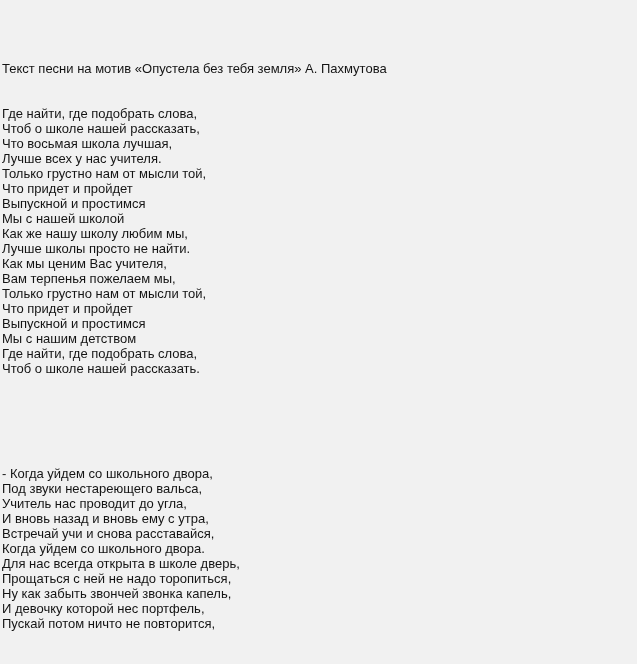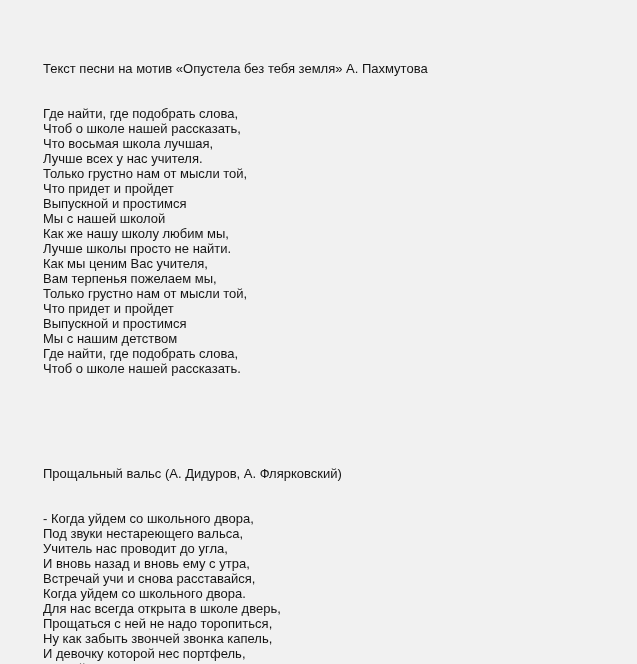--- a/index.html
+++ b/index.html
@@ -13,31 +13,30 @@
     overflow: hidden;
   }
   .text-document {
     padding: 1px 0 0 2px;
     font-family: "Liberation Sans", sans-serif;
     font-size: 13px;
     line-height: 15px;
     color: #141414;
     white-space: pre;
   }
-  .song-block { display: block; margin-left: 41px; }
+  .song-block { display: block; }
   .song-title, .text-line {
     display: block;
     height: 15px;
   }
 </style>
 </head>
 <body>
 
 <div class="text-document">
   <div class="song-block">
     <span class="song-title">Текст песни на мотив «Опустела без тебя земля» А. Пахмутова</span>
     <div><span class="text-line">Где найти, где подобрать слова,</span><span class="text-line">Чтоб о школе нашей рассказать,</span><span class="text-line">Что восьмая школа лучшая,</span><span class="text-line">Лучше всех у нас учителя.</span><span class="text-line">Только грустно нам от мысли той,</span><span class="text-line">Что придет и пройдет</span><span class="text-line">Выпускной и простимся</span><span class="text-line">Мы с нашей школой</span><span class="text-line">Как же нашу школу любим мы,</span><span class="text-line">Лучше школы просто не найти.</span><span class="text-line">Как мы ценим Вас учителя,</span><span class="text-line">Вам терпенья пожелаем мы,</span><span class="text-line">Только грустно нам от мысли той,</span><span class="text-line">Что придет и пройдет</span><span class="text-line">Выпускной и простимся</span><span class="text-line">Мы с нашим детством</span><span class="text-line">Где найти, где подобрать слова,</span><span class="text-line">Чтоб о школе нашей рассказать.</span></div>
   </div>
   <div class="song-block">
-    <span class="song-title">Прощальный вальс (А. Дидуров, А. Флярковский)</span>
     <div><span class="text-line">- Когда уйдем со школьного двора,</span><span class="text-line">Под звуки нестареющего вальса,</span><span class="text-line">Учитель нас проводит до угла,</span><span class="text-line">И вновь назад и вновь ему с утра,</span><span class="text-line">Встречай учи и снова расставайся,</span><span class="text-line">Когда уйдем со школьного двора.</span><span class="text-line">Для нас всегда открыта в школе дверь,</span><span class="text-line">Прощаться с ней не надо торопиться,</span><span class="text-line">Ну как забыть звончей звонка капель,</span><span class="text-line">И девочку которой нес портфель,</span><span class="text-line">Пускай потом ничто не повторится,</span></div>
   </div>
 </div>
 
 </body></html>

